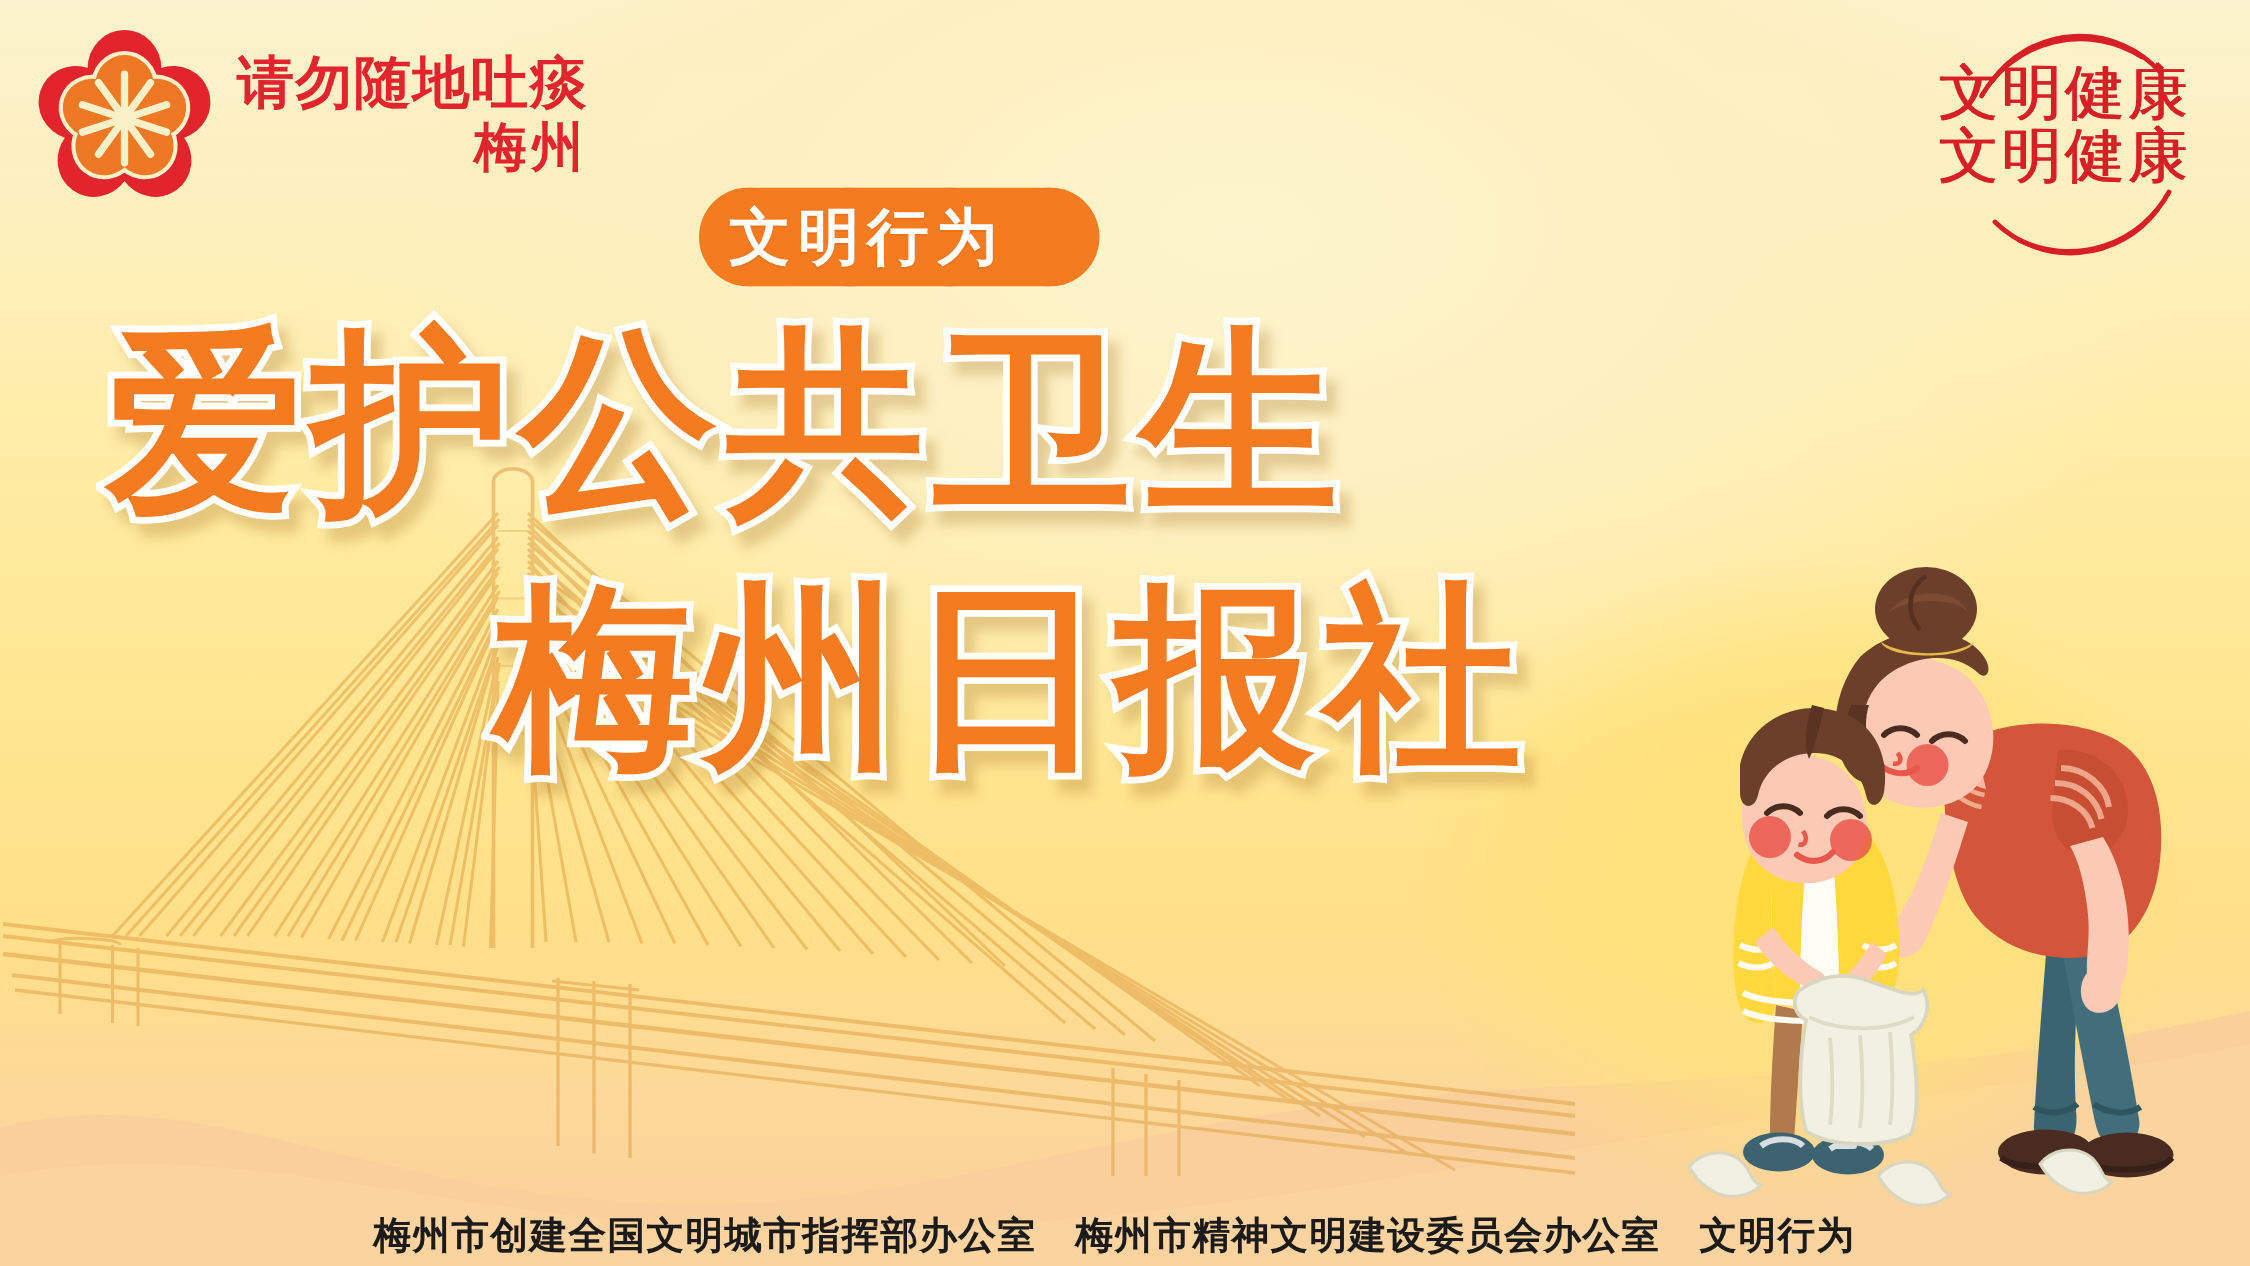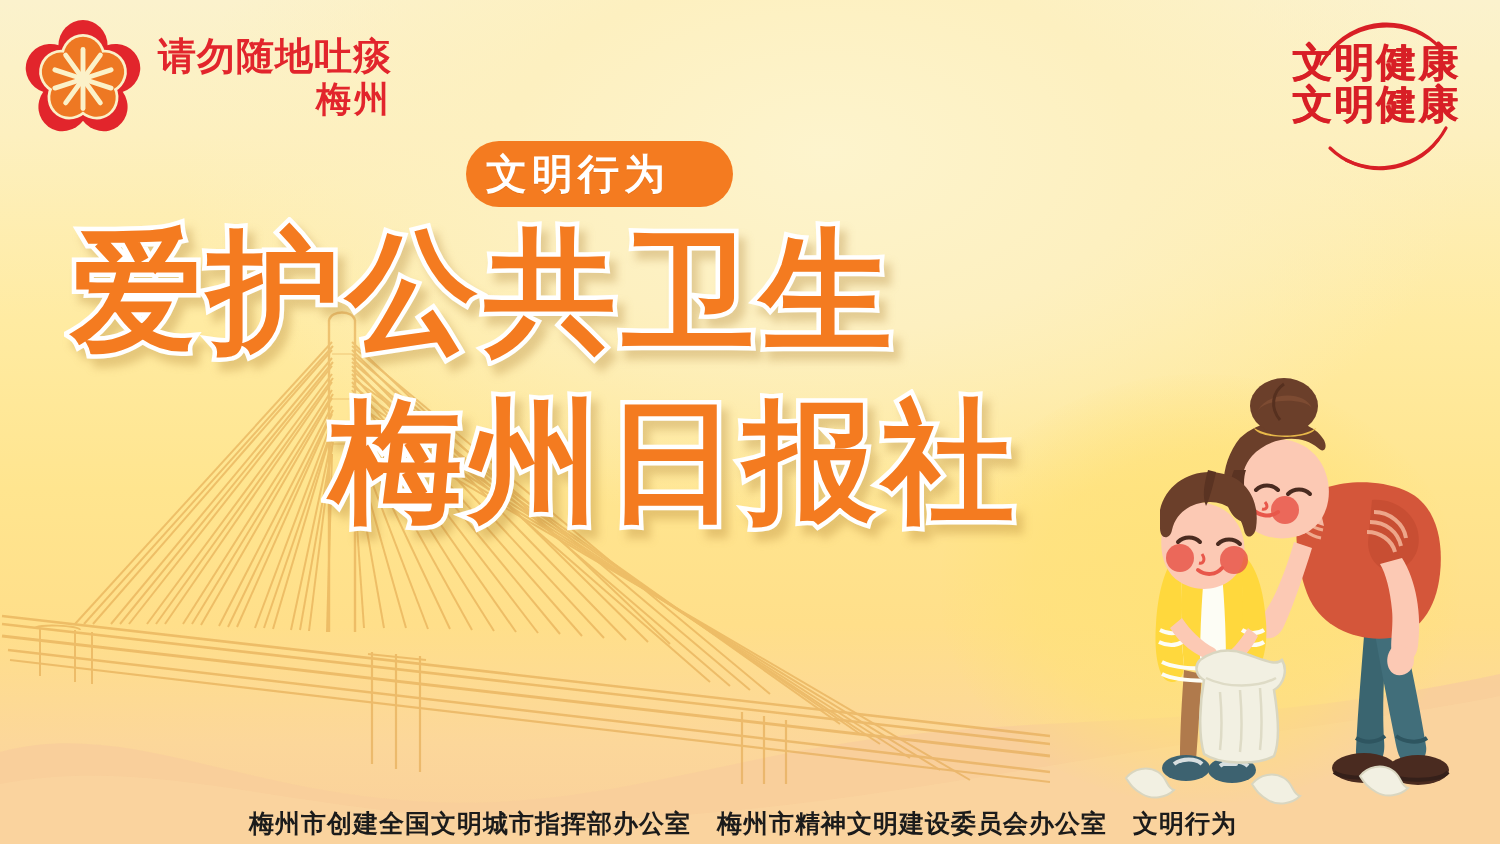--- a/index.html
+++ b/index.html
@@ -47,43 +47,43 @@
     text-align:right;
   }
 
   
   .badge{
     position:absolute;right:22px;top:8px;width:190px;height:178px;
   }
   .badge svg{position:absolute;inset:0;}
   .badge-text{
     position:absolute;left:0;right:14px;top:34px;text-align:center;
-    color:#d81f26;font-weight:700;line-height:1.04;letter-spacing:2px;
+    color:#d81f26;font-weight:400;line-height:1.04;letter-spacing:2px;
     font-family:"DejaVu Sans","Liberation Sans",sans-serif;
   }
   .badge-text span{display:block;font-size:40px;text-shadow:1px 0 0 #d81f26;}
 
   
   .pill{
     position:absolute;left:466px;top:125px;height:66px;
-    display:flex;align-items:center;margin-top:16px;
+    display:flex;align-items:center;
   }
   .pill-bg{position:absolute;left:0;top:0;height:66px;width:268px;}
   .pill-label{
     position:relative;z-index:2;
     color:#ffffff;font-size:41px;font-weight:700;letter-spacing:5px;
     padding:0 20px;line-height:66px;
     font-family:"DejaVu Sans","Liberation Sans",sans-serif;
     text-shadow:0 1px 0 rgba(190,90,10,.25);
   }
 
   
   .headline{position:absolute;left:0;right:0;top:215px;}
   .hl-line{
-    font-family:Liberation Serif, serif;
+    font-family:Liberation Mono, monospace;
     font-weight:700;
     color:#f47b20;
     font-size:132px;
     line-height:1.18;
     letter-spacing:6px;
     white-space:nowrap;
     -webkit-text-stroke:9px #ffffff;
     paint-order:stroke fill;
     filter:drop-shadow(7px 9px 4px rgba(170,120,40,.30));
   }

